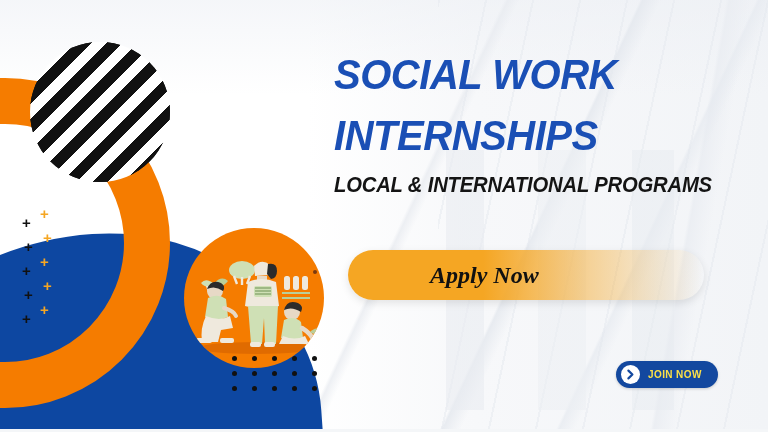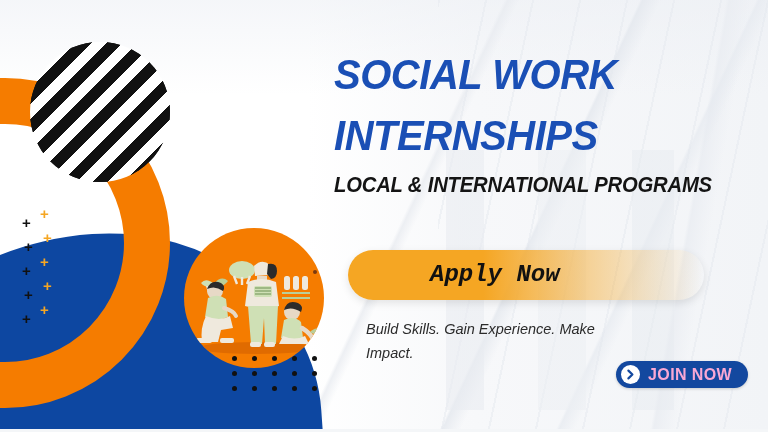--- a/index.html
+++ b/index.html
@@ -107,42 +107,42 @@
 
   .cta-wrap{
     position:absolute;left:14px;top:250px;width:356px;height:50px;
   }
   .cta-btn{
     position:absolute;inset:0;
     border-radius:25px;border:none;padding:0;cursor:pointer;
     background:linear-gradient(90deg,#F5A623 0%,#F5A623 38%,rgba(245,166,35,.45) 68%,rgba(245,166,35,0) 100%);
     box-shadow:0 3px 8px rgba(0,0,0,.10);
     color:#111;
-    font-family:Liberation Mono, monospace;
+    font-family:Liberation Serif, serif;
     font-size:24px;font-weight:700;font-style:italic;
     text-align:left;
     padding-left:82px;
     line-height:50px;
   }
   .tagline{
     position:absolute;left:32px;top:318px;width:250px;
     color:#2b2b2b;font-size:14.5px;font-style:italic;line-height:1.65;
   }
   .join-badge{
     position:absolute;left:282px;top:361px;
     height:27px;border-radius:14px;background:#13489f;
     display:flex;align-items:center;gap:8px;padding:0 16px 0 5px;
     cursor:pointer;box-shadow:0 1px 3px rgba(0,0,0,.18);
   }
   .join-circle{
     width:19px;height:19px;border-radius:50%;background:#fff;
     display:flex;align-items:center;justify-content:center;flex:0 0 auto;
   }
   .join-label{
-    color:#f9a8d4;font-size:16px;font-weight:700;letter-spacing:.4px;
+    color:#fde047;font-size:10px;font-weight:700;letter-spacing:.4px;
   }
   .bottom-edge{
     position:absolute;left:0;bottom:0;width:768px;height:3px;background:#f4f6f8;
   }
 </style>
 </head>
 <body>
 
 <div class="banner">
 
@@ -252,21 +252,20 @@
       <span class="l1">SOCIAL WORK</span>
       <span class="l2">INTERNSHIPS</span>
     </div>
 
     <div class="subhead">LOCAL &amp; INTERNATIONAL PROGRAMS</div>
 
     <div class="cta-wrap">
       <button class="cta-btn">Apply Now</button>
     </div>
 
-    <div class="tagline">Build Skills. Gain Experience. Make Impact.</div>
 
     <div class="join-badge">
       <span class="join-circle">
         <svg width="11" height="11" viewBox="0 0 11 11">
           <path d="M3.4 1.6 L7.4 5.5 L3.4 9.4" stroke="#13489f" stroke-width="2.2" fill="none" stroke-linecap="round" stroke-linejoin="round"></path>
         </svg>
       </span>
       <span class="join-label">JOIN NOW</span>
     </div>
   </div>

